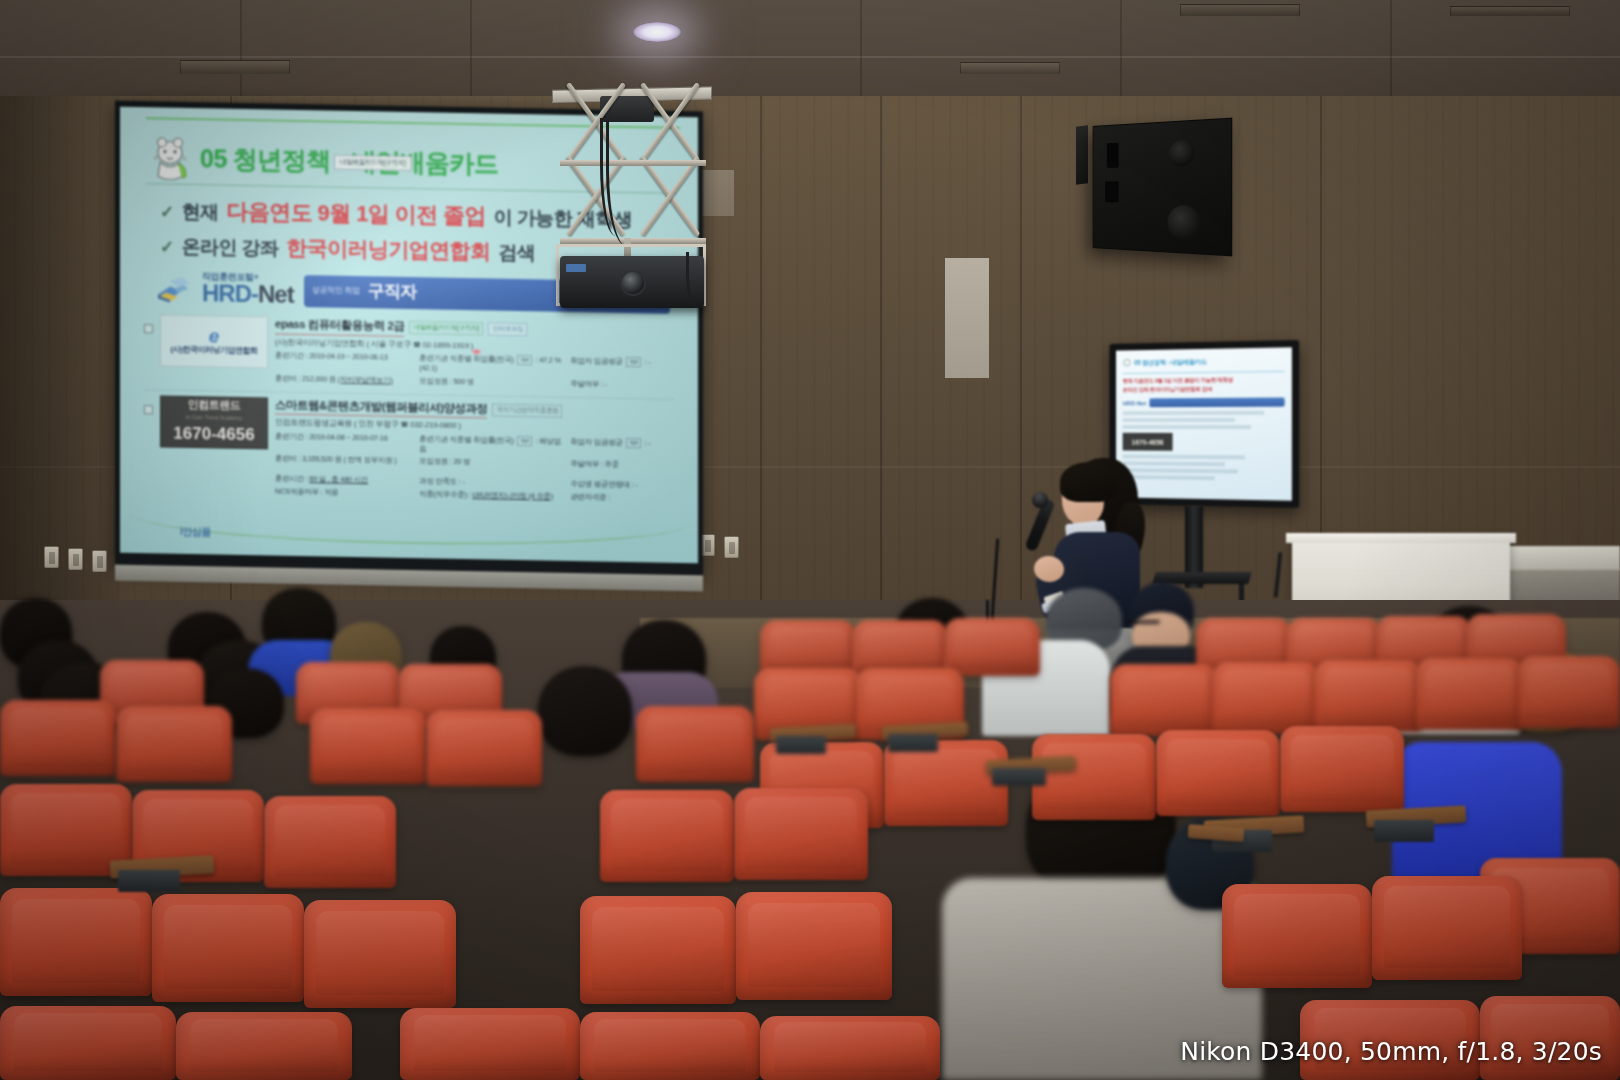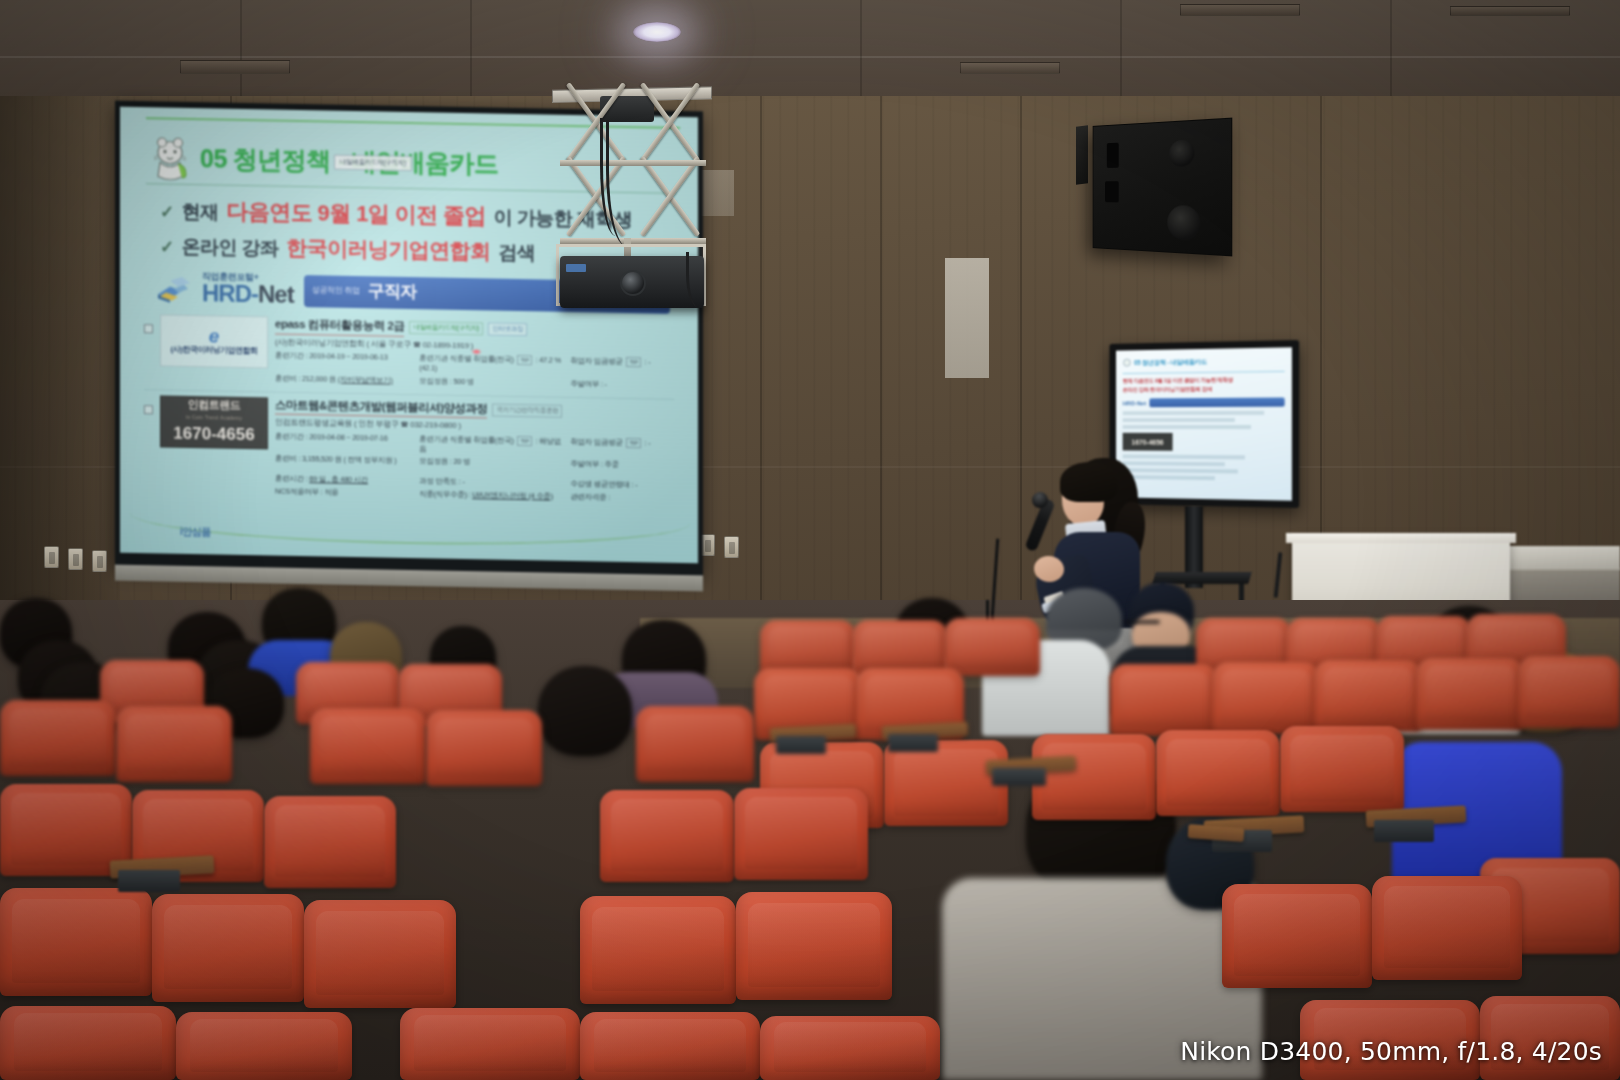--- a/index.html
+++ b/index.html
@@ -949,16 +949,16 @@
   <div class="tablet-arm blur-med" style="left:986px;  top:758px; width:90px; height:15px; transform:rotate(-3deg);"></div>
   <div class="arm-bracket blur-med" style="left:992px;  top:768px; width:54px; height:18px;"></div>
   <div class="tablet-arm blur-soft" style="left:1204px; top:818px; width:100px; height:17px; transform:rotate(-3deg);"></div>
   <div class="arm-bracket blur-soft" style="left:1212px; top:830px; width:60px; height:22px;"></div>
   <div class="tablet-arm blur-soft" style="left:1366px; top:808px; width:100px; height:17px; transform:rotate(-3deg);"></div>
   <div class="arm-bracket blur-soft" style="left:1374px; top:820px; width:60px; height:22px;"></div>
   <div class="tablet-arm blur-soft" style="left:110px;  top:858px; width:104px; height:18px; transform:rotate(-3deg);"></div>
   <div class="arm-bracket blur-soft" style="left:118px;  top:870px; width:62px; height:22px;"></div>
   <div class="tablet-arm blur-soft" style="left:1188px; top:826px; width:56px; height:14px; transform:rotate(4deg);"></div>
 
-  <div class="camera-meta">Nikon D3400, 50mm, f/1.8, 4/20s</div>
+  <div class="camera-meta">Nikon D3400, 50mm, f/1.8, 3/20s</div>
 
   <div class="vignette"></div>
 </div>
 
 </body></html>

